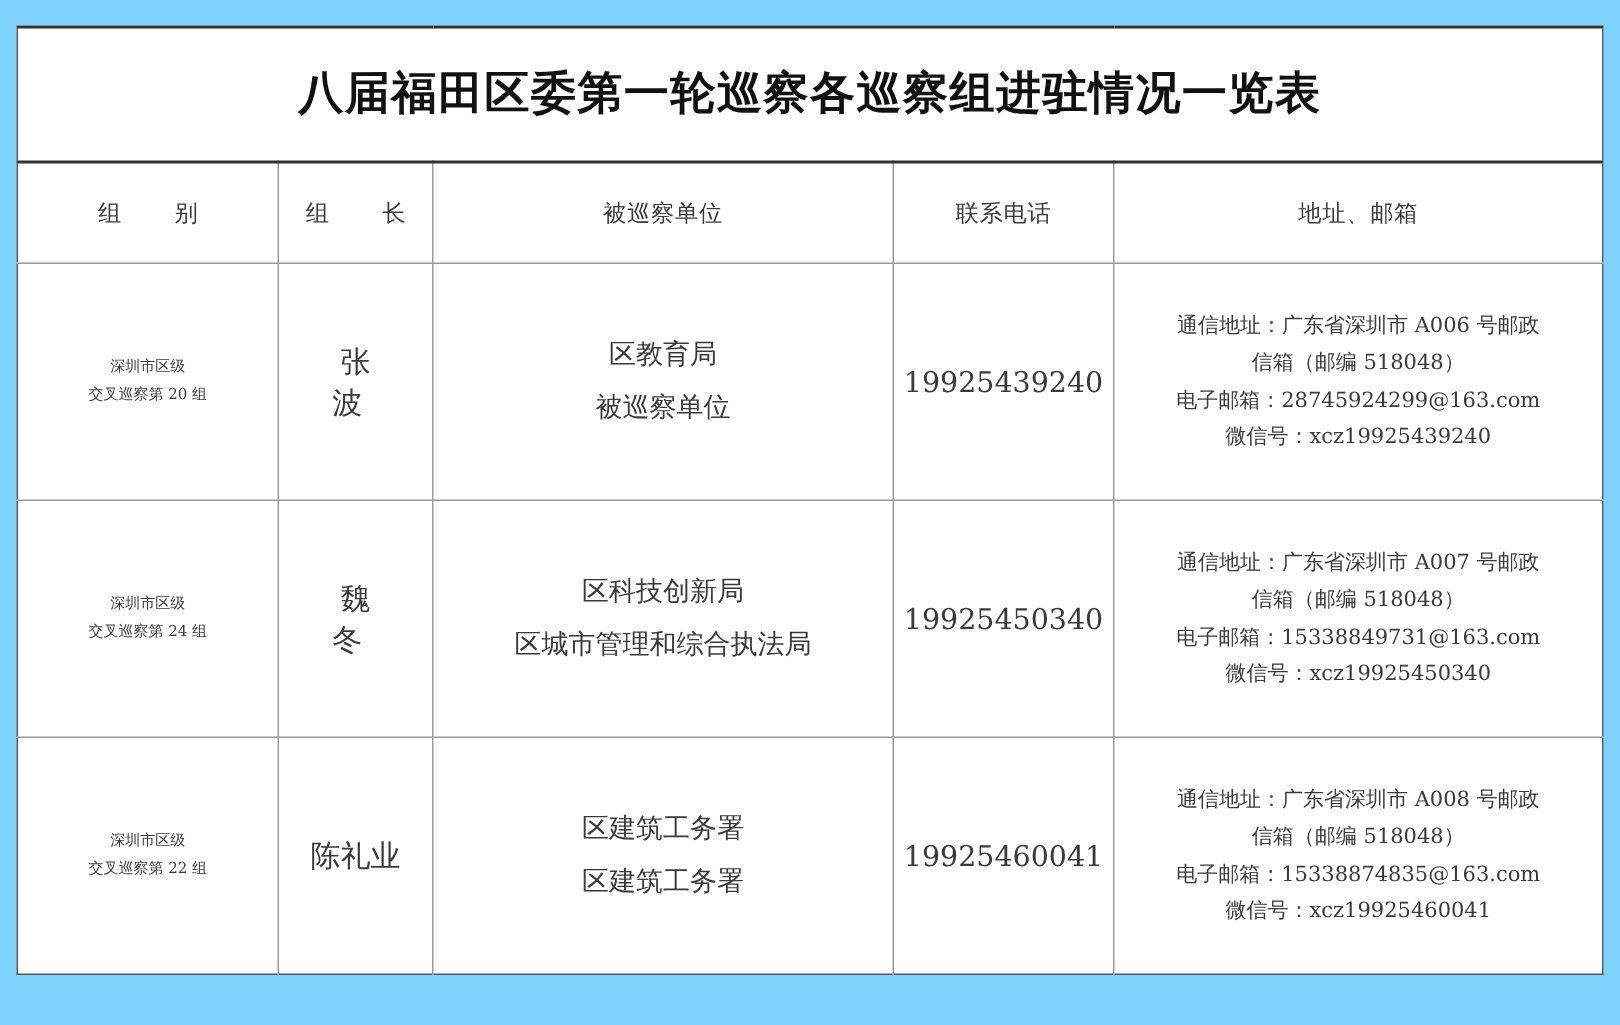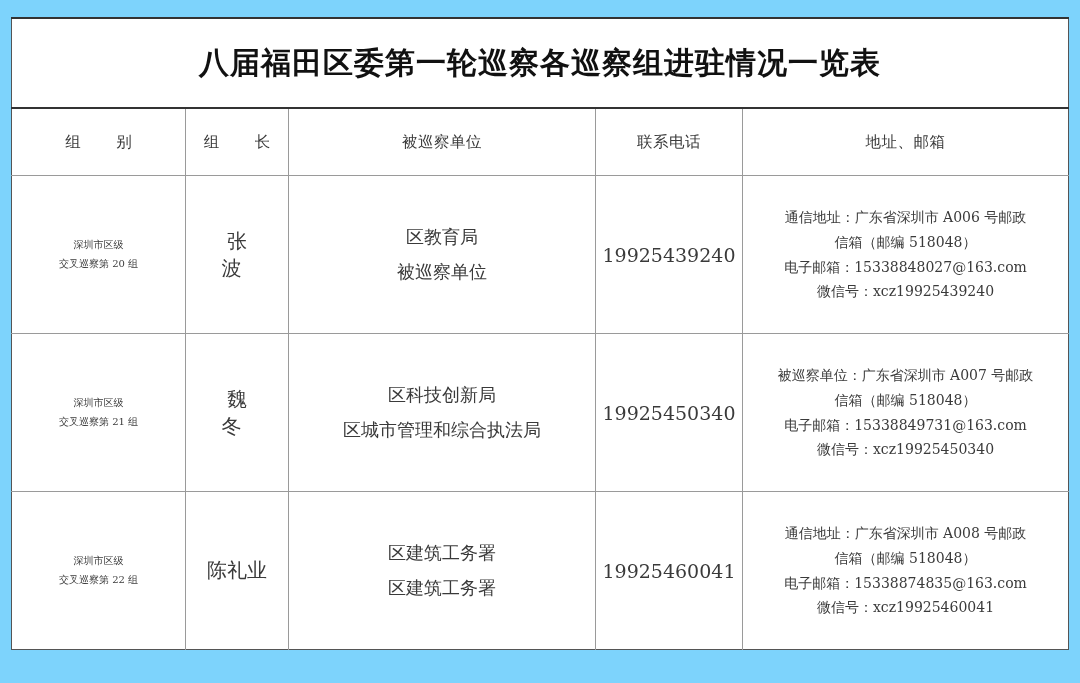--- a/index.html
+++ b/index.html
@@ -163,42 +163,42 @@
         <td class="cell-unit">
           <div>区教育局</div>
           <div>被巡察单位</div>
         </td>
         <td class="cell-phone">
           <span>19925439240</span>
         </td>
         <td class="cell-addr">
           <div class="addr-line">通信地址：广东省深圳市 A006 号邮政</div>
           <div class="addr-line">信箱（邮编 518048）</div>
-          <div class="addr-line">电子邮箱：15338848027@163.com</div>
+          <div class="addr-line">电子邮箱：28745924299@163.com</div>
           <div class="addr-line">微信号：xcz19925439240</div>
         </td>
       </tr>
 
       <tr class="body-row">
         <td class="cell-group">
           <div>深圳市区级</div>
-          <div>交叉巡察第 21 组</div>
+          <div>交叉巡察第 24 组</div>
         </td>
         <td class="cell-leader">
           <span class="leader-2">魏　冬</span>
         </td>
         <td class="cell-unit">
           <div>区科技创新局</div>
           <div>区城市管理和综合执法局</div>
         </td>
         <td class="cell-phone">
           <span>19925450340</span>
         </td>
         <td class="cell-addr">
-          <div class="addr-line">被巡察单位：广东省深圳市 A007 号邮政</div>
+          <div class="addr-line">通信地址：广东省深圳市 A007 号邮政</div>
           <div class="addr-line">信箱（邮编 518048）</div>
           <div class="addr-line">电子邮箱：15338849731@163.com</div>
           <div class="addr-line">微信号：xcz19925450340</div>
         </td>
       </tr>
 
       <tr class="body-row">
         <td class="cell-group">
           <div>深圳市区级</div>
           <div>交叉巡察第 22 组</div>

